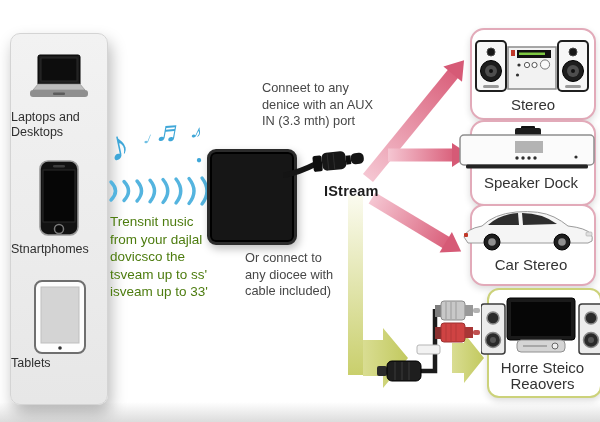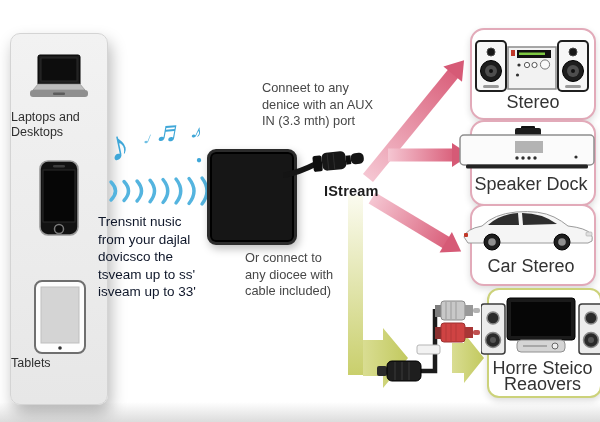--- a/index.html
+++ b/index.html
@@ -8,32 +8,32 @@
   .abs{position:absolute;}
   
   .floor{left:0;top:402px;width:600px;height:20px;background:linear-gradient(#ffffff,#dcdcdc);}
   
   .panel{left:10px;top:33px;width:96px;height:370px;background:linear-gradient(#f2f2f2,#e7e7e7);
          border:1px solid #d4d4d4;border-radius:10px;box-shadow:3px 8px 16px rgba(0,0,0,.28);}
   .p-label{position:absolute;width:100%;font-size:12.5px;line-height:15px;color:#2f2f2f;}
   
   .note{font-size:12.8px;line-height:16.5px;color:#474747;}
   .note span,.tnote span{display:block;}
-  .tnote{left:98px;top:213px;width:120px;font-size:13.5px;line-height:17.5px;color:#0f172a;}
+  .tnote{left:110px;top:213px;width:120px;font-size:13.5px;line-height:17.5px;color:#4d7c0f;}
   
   .device{left:207px;top:149px;width:84px;height:90px;background:#161616;border:3px solid #2b2b2b;
           border-radius:9px;box-shadow:inset 0 0 0 2px #000,2px 4px 8px rgba(0,0,0,.25);}
   .istream{left:295px;top:183px;font-size:14.5px;font-weight:bold;color:#1c1c1c;letter-spacing:.2px;margin-left:29px;}
   
   .mnotes{left:108px;top:116px;width:110px;height:64px;color:#3fa7d8;}
   .mnotes span{position:absolute;}
   
   .obox{background:#fff;border:2.5px solid #e2aab9;border-radius:14px;box-shadow:0 3px 7px rgba(0,0,0,.14);}
   .obox.olive{border-color:#ccd27a;border-radius:12px;}
-  .olabel{position:absolute;left:0;width:100%;text-align:center;font-size:18px;color:#333;}
+  .olabel{position:absolute;left:0;width:100%;text-align:center;font-size:15px;color:#333;}
 </style>
 </head>
 <body>
 
 <div id="canvas">
 
   <div class="abs floor"></div>
 
   <div class="abs panel">
     <svg class="abs" style="left:16px;top:20px" width="64" height="52" viewBox="0 0 64 52">
@@ -47,20 +47,23 @@
       <span>Laptops and</span>
       <span>Desktops</span>
     </div>
 
     <svg class="abs" style="left:28px;top:126px" width="40" height="77" viewBox="0 0 40 77">
       <rect x="1" y="1" width="38" height="74" rx="8" fill="#121212" stroke="#9a9a9a" stroke-width="1.6"></rect>
       <rect x="14" y="5" width="12" height="2.6" rx="1.3" fill="#3c3c3c"></rect>
       <rect x="4" y="10" width="32" height="52" fill="#060606" stroke="#2a2a2a"></rect>
       <circle cx="20" cy="69" r="4.5" fill="#0a0a0a" stroke="#7a7a7a" stroke-width="1.5"></circle>
     </svg>
+    <div class="p-label" style="top:208px">
+      <span>Stnartphomes</span>
+    </div>
 
     <svg class="abs" style="left:23px;top:246px" width="52" height="74" viewBox="0 0 52 74">
       <rect x="1" y="1" width="50" height="72" rx="7" fill="#fdfdfd" stroke="#6f6f6f" stroke-width="2"></rect>
       <rect x="7" y="7" width="38" height="56" fill="#d4d4d4" stroke="#bfbfbf"></rect>
       <circle cx="26" cy="68" r="1.8" fill="#333"></circle>
     </svg>
     <div class="p-label" style="top:322px">
       <span>Tablets</span>
     </div>
   </div>

